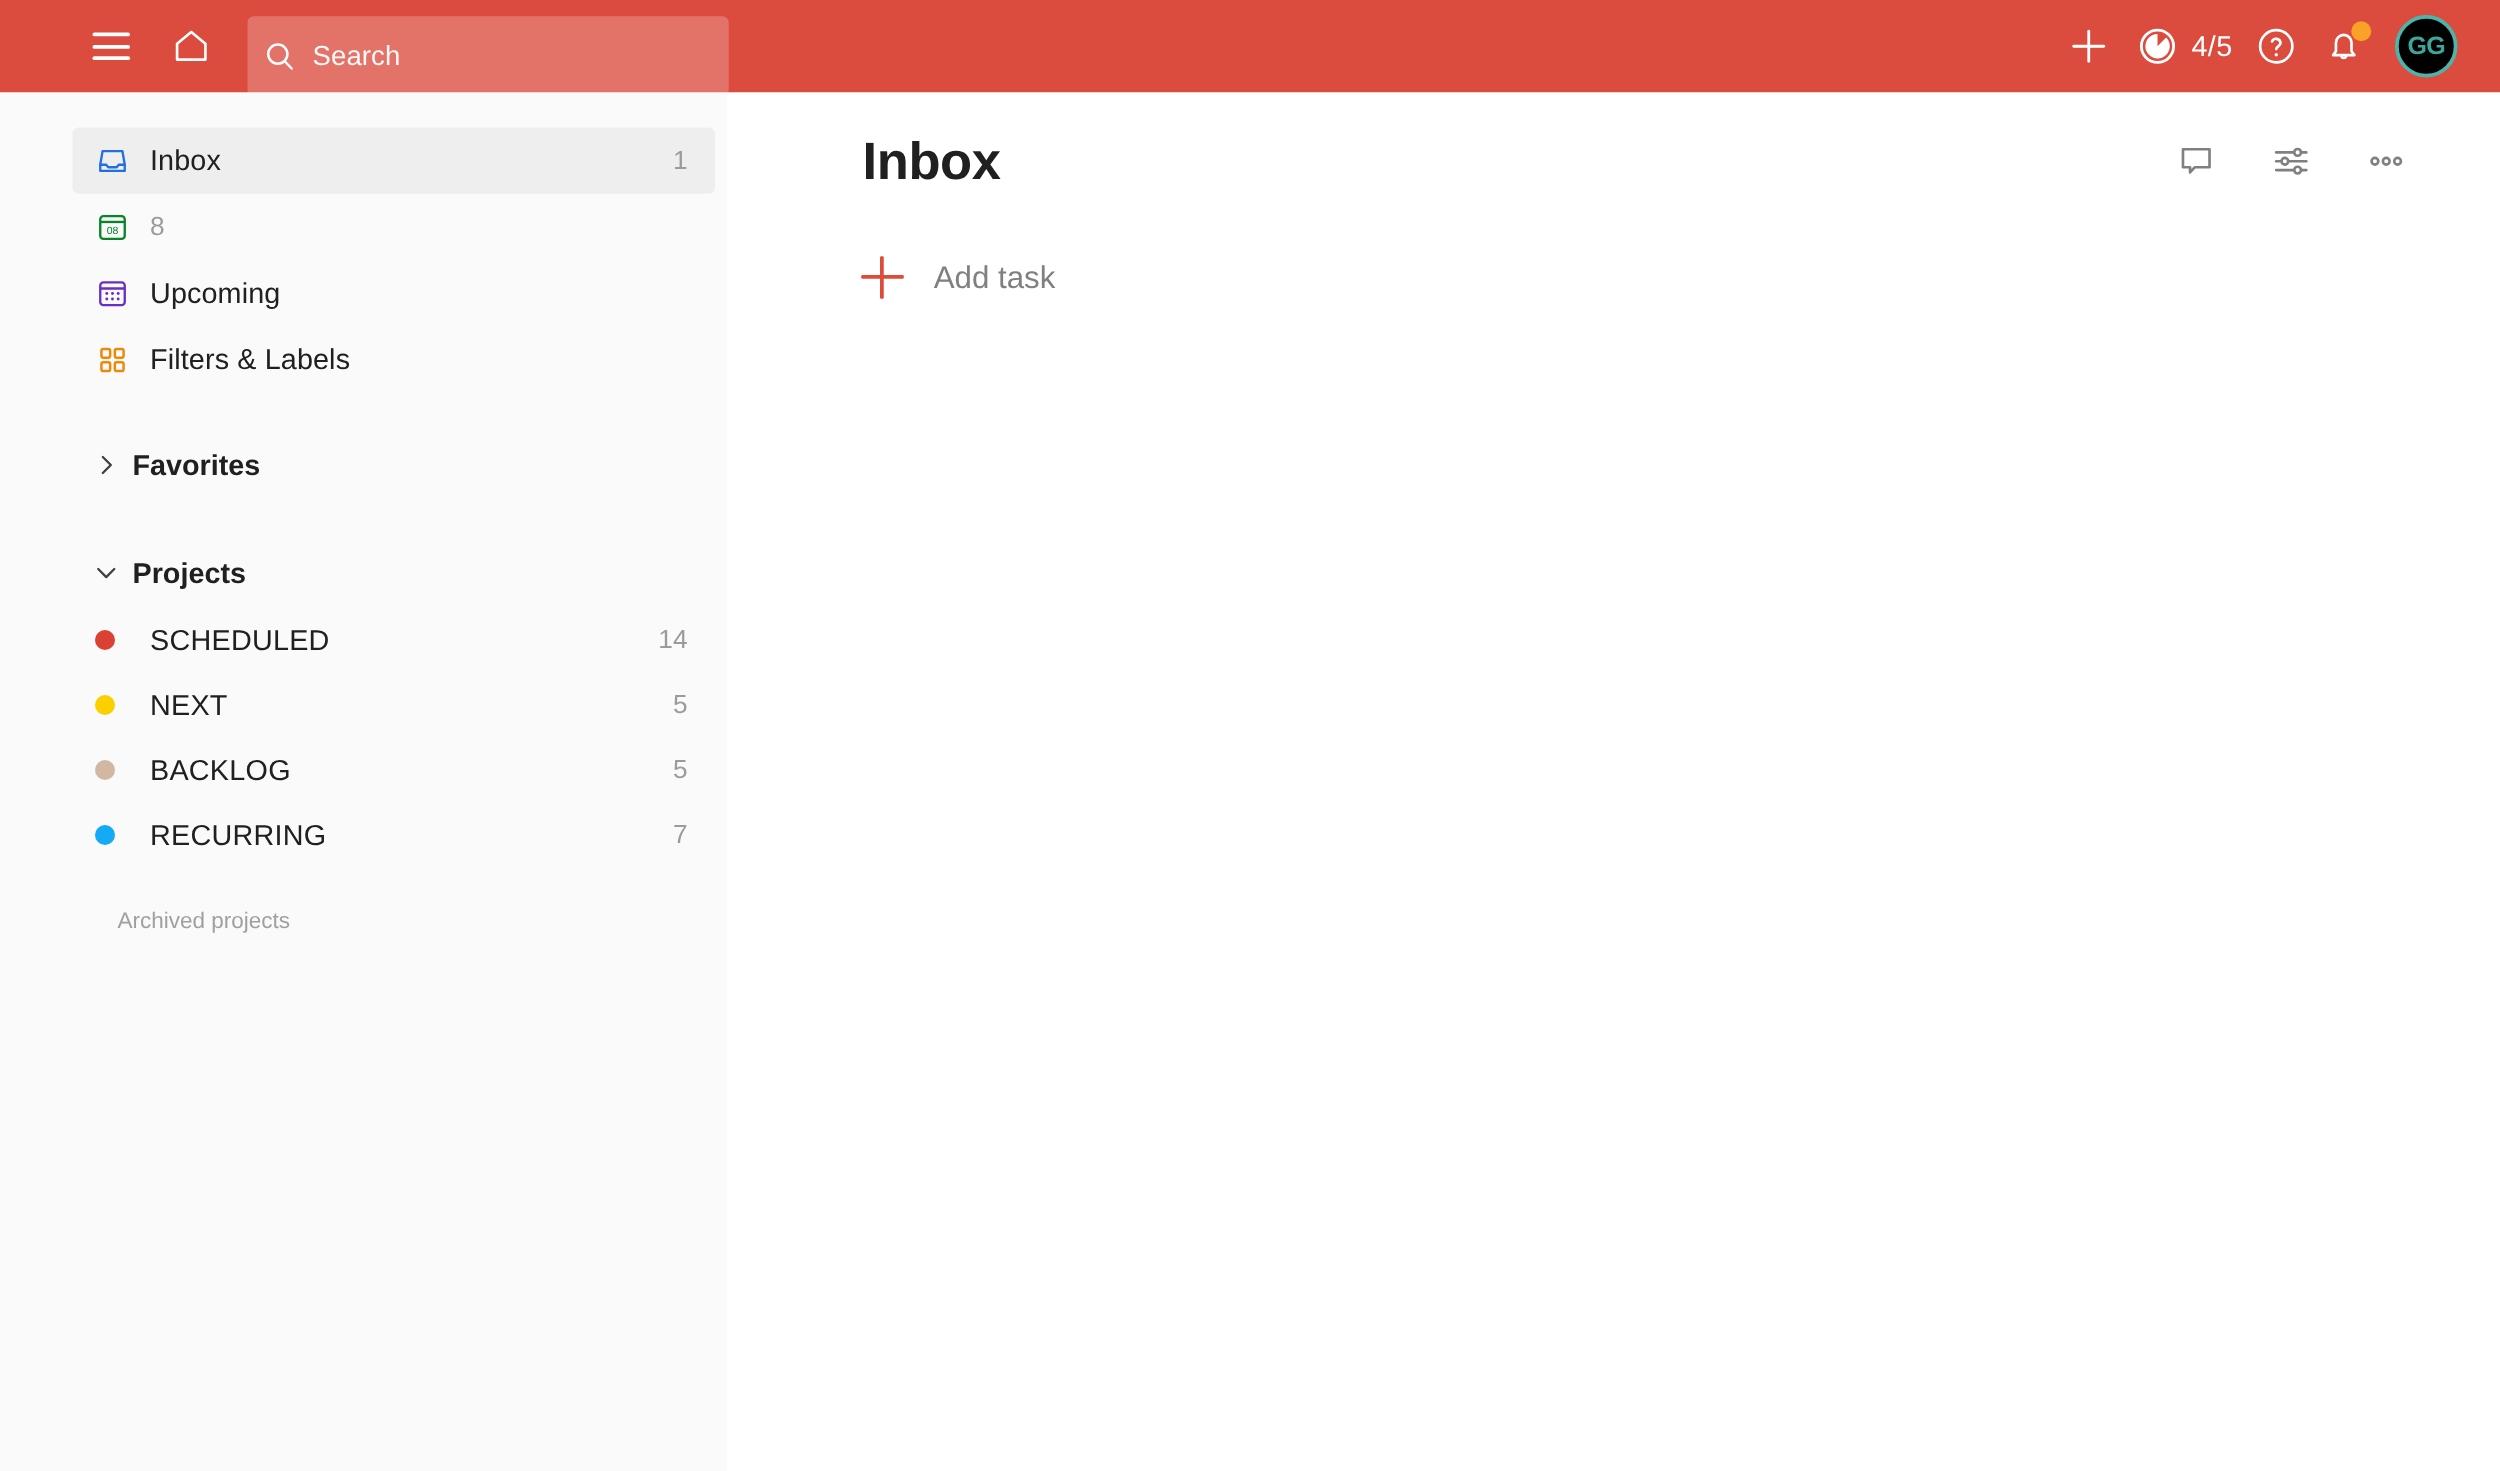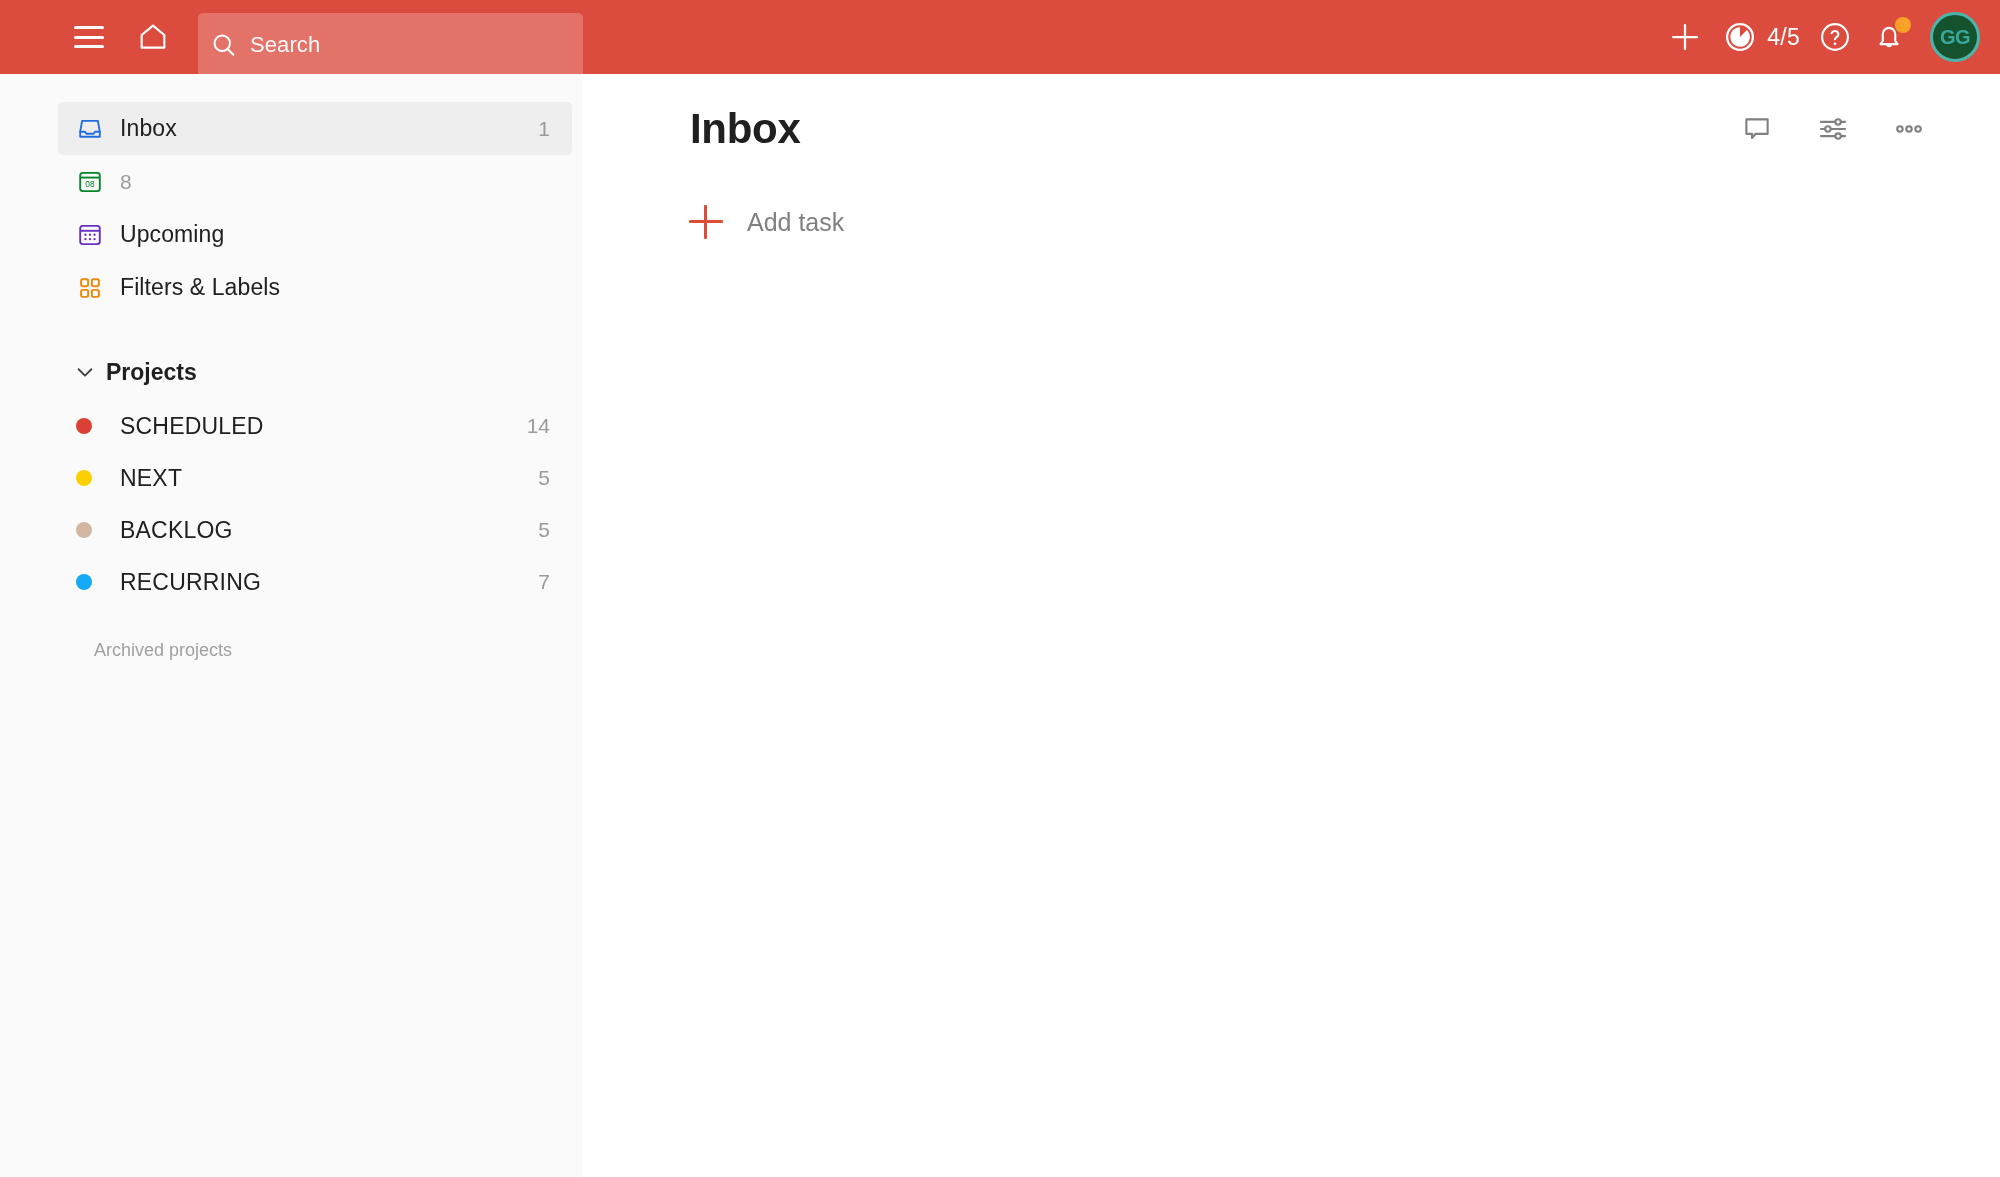--- a/index.html
+++ b/index.html
@@ -40,37 +40,37 @@
     cursor: text;
   }
   .search-icon-wrap { width: 52px; display:flex; align-items:center; justify-content:center; }
   .search-placeholder {
     color: #ffffff; font-size: 22px; letter-spacing: .1px;
     opacity: .96;
   }
 
   .topbar-right {
     position: absolute; right: 0; top: 0; height: 74px;
-    display: flex; align-items: center; padding-right: 20px;
+    display: flex; align-items: center; padding-right: 34px;
   }
   .tb-right-item {
     display: flex; align-items: center; justify-content: center;
     height: 52px; cursor: pointer; border-radius: 4px;
     padding: 0 10px;
   }
   .karma-item { padding: 0 8px 0 10px; gap: 10px; }
   .karma-text { color: #fff; font-size: 23px; letter-spacing: .3px; }
   .bell-wrap { position: relative; }
   .bell-badge {
     position: absolute; width: 16px; height: 16px; border-radius: 50%;
     background: #F9A227; top: 6px; right: 5px;
   }
   .avatar {
     width: 50px; height: 50px; border-radius: 50%;
-    background: #14532d; border: 3px solid #4BB5AB;
+    background: #000000; border: 3px solid #4BB5AB;
     display: flex; align-items: center; justify-content: center;
     color: #3BA69C; font-size: 20px; font-weight: 600;
     margin-left: 14px; cursor: pointer; letter-spacing: -0.5px;
   }
 
   
   .sidebar {
     position: absolute; top: 74px; left: 0;
     width: 582px; height: 1103px;
     background: #FAFAFA;
@@ -292,20 +292,30 @@
         <rect x="4.4" y="4.4" width="6" height="6" rx="1.3"></rect>
         <rect x="13.6" y="4.4" width="6" height="6" rx="1.3"></rect>
         <rect x="4.4" y="13.6" width="6" height="6" rx="1.3"></rect>
         <rect x="13.6" y="13.6" width="6" height="6" rx="1.3"></rect>
       </svg>
     </span>
     <span class="nav-label">Filters &amp; Labels</span>
     <span class="nav-count"></span>
   </div>
 
+  <div class="favorites-block">
+    <div class="section-head">
+      <span class="chev">
+        <svg width="22" height="22" viewBox="0 0 24 24" fill="none" stroke="#404040" stroke-width="2" stroke-linecap="round" stroke-linejoin="round">
+          <polyline points="9,5 16,12 9,19"></polyline>
+        </svg>
+      </span>
+      <span class="section-title">Favorites</span>
+    </div>
+  </div>
 
   <div class="projects-block">
     <div class="section-head">
       <span class="chev">
         <svg width="22" height="22" viewBox="0 0 24 24" fill="none" stroke="#404040" stroke-width="2" stroke-linecap="round" stroke-linejoin="round">
           <polyline points="5,9 12,16 19,9"></polyline>
         </svg>
       </span>
       <span class="section-title">Projects</span>
     </div>

